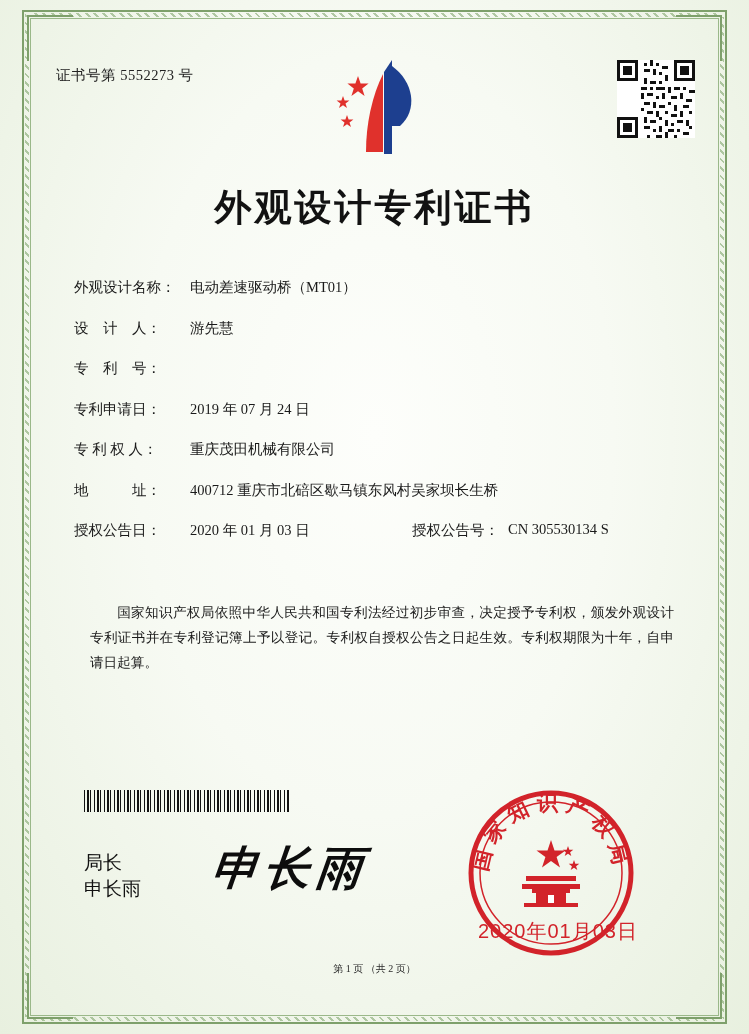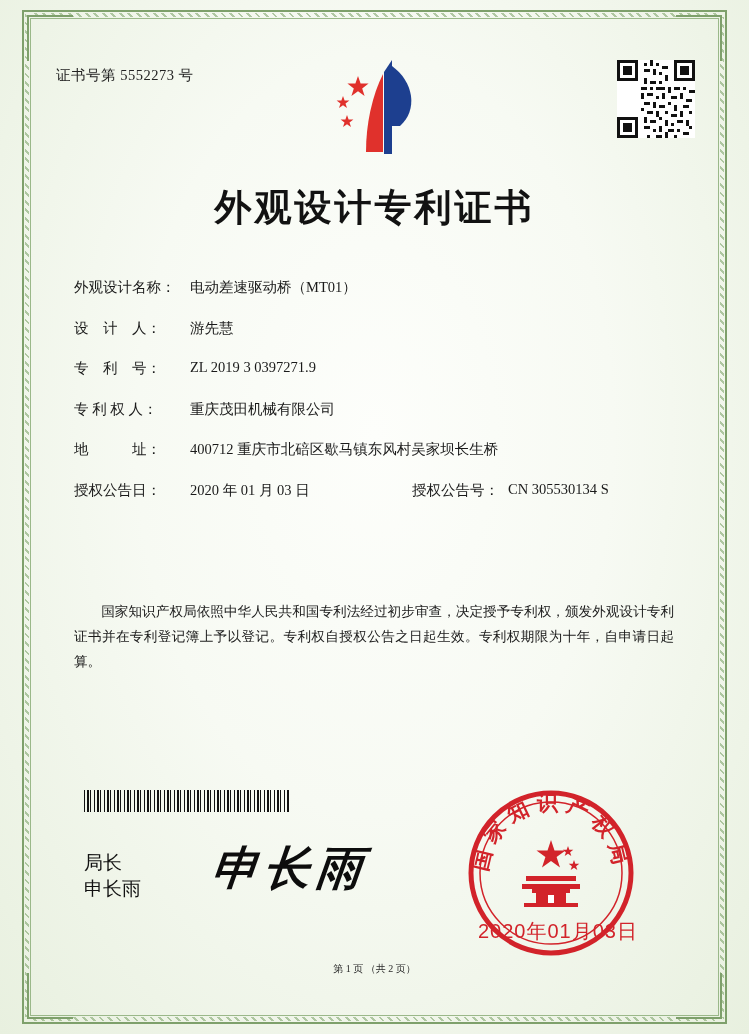--- a/index.html
+++ b/index.html
@@ -148,23 +148,22 @@
   .paras {
     position: absolute;
     left: 74px; top: 600px;
     width: 600px;
     font-size: 13.6px;
     line-height: 25px;
     color: #1a1a1a;
     text-align: justify;
   }
   .paras p {
-    margin: 0 0 2px 0;
+    margin: 0 0 2px 16px;
     text-indent: 2em;
-    font-family: Liberation Mono, monospace;
   }
 
   
   .barcode {
     position: absolute;
     left: 84px; top: 790px;
     width: 206px; height: 22px;
     background-image: repeating-linear-gradient(
       90deg,
       #111 0px, #111 1px, transparent 1px, transparent 3px,
@@ -347,23 +346,26 @@
       <span class="field-value">电动差速驱动桥（MT01）</span>
     </div>
 
     <div class="field-row">
       <span class="field-label">设　计　人：</span>
       <span class="field-value">游先慧</span>
     </div>
 
     <div class="field-row">
       <span class="field-label">专　利　号：</span>
-      <span class="field-value">ZL 2019 3 0397271.9</span>
-    </div>
-
+    </div>
+
+    <div class="field-row">
+      <span class="field-label">专利申请日：</span>
+      <span class="field-value">2019 年 07 月 24 日</span>
+    </div>
 
     <div class="field-row">
       <span class="field-label">专 利 权 人：</span>
       <span class="field-value">重庆茂田机械有限公司</span>
     </div>
 
     <div class="field-row">
       <span class="field-label">地　　　址：</span>
       <span class="field-value">400712 重庆市北碚区歇马镇东风村吴家坝长生桥</span>
     </div>

